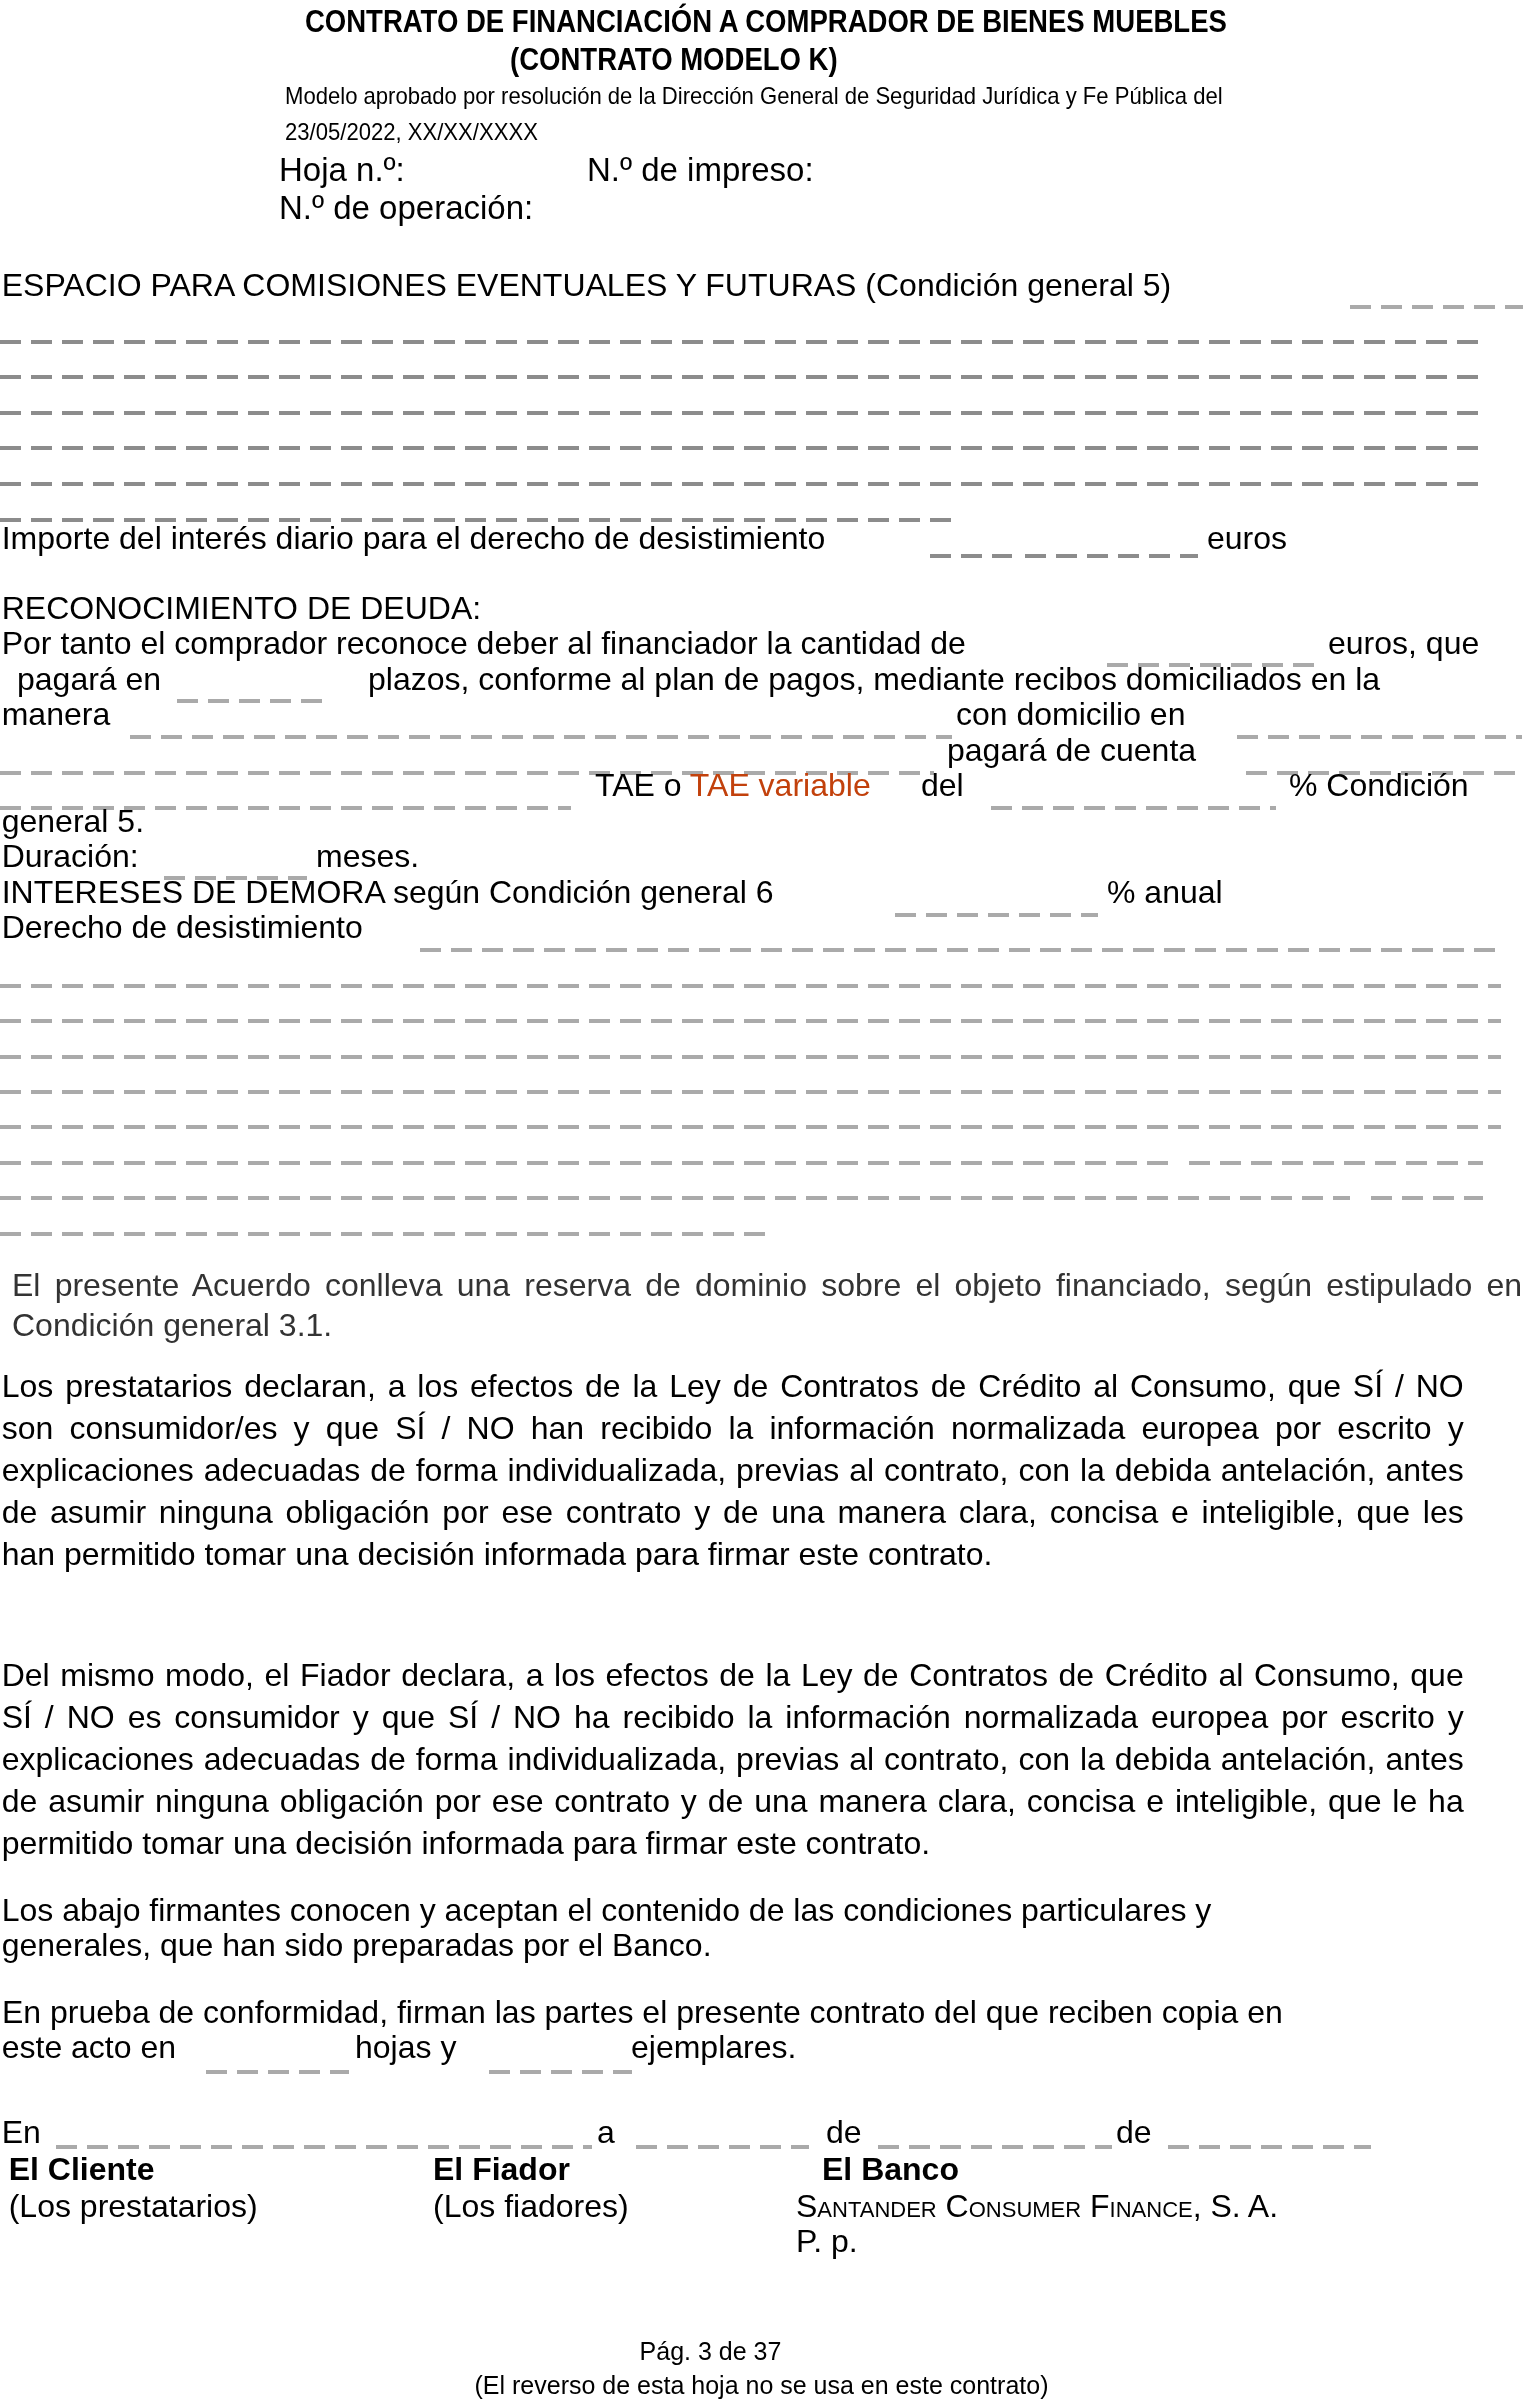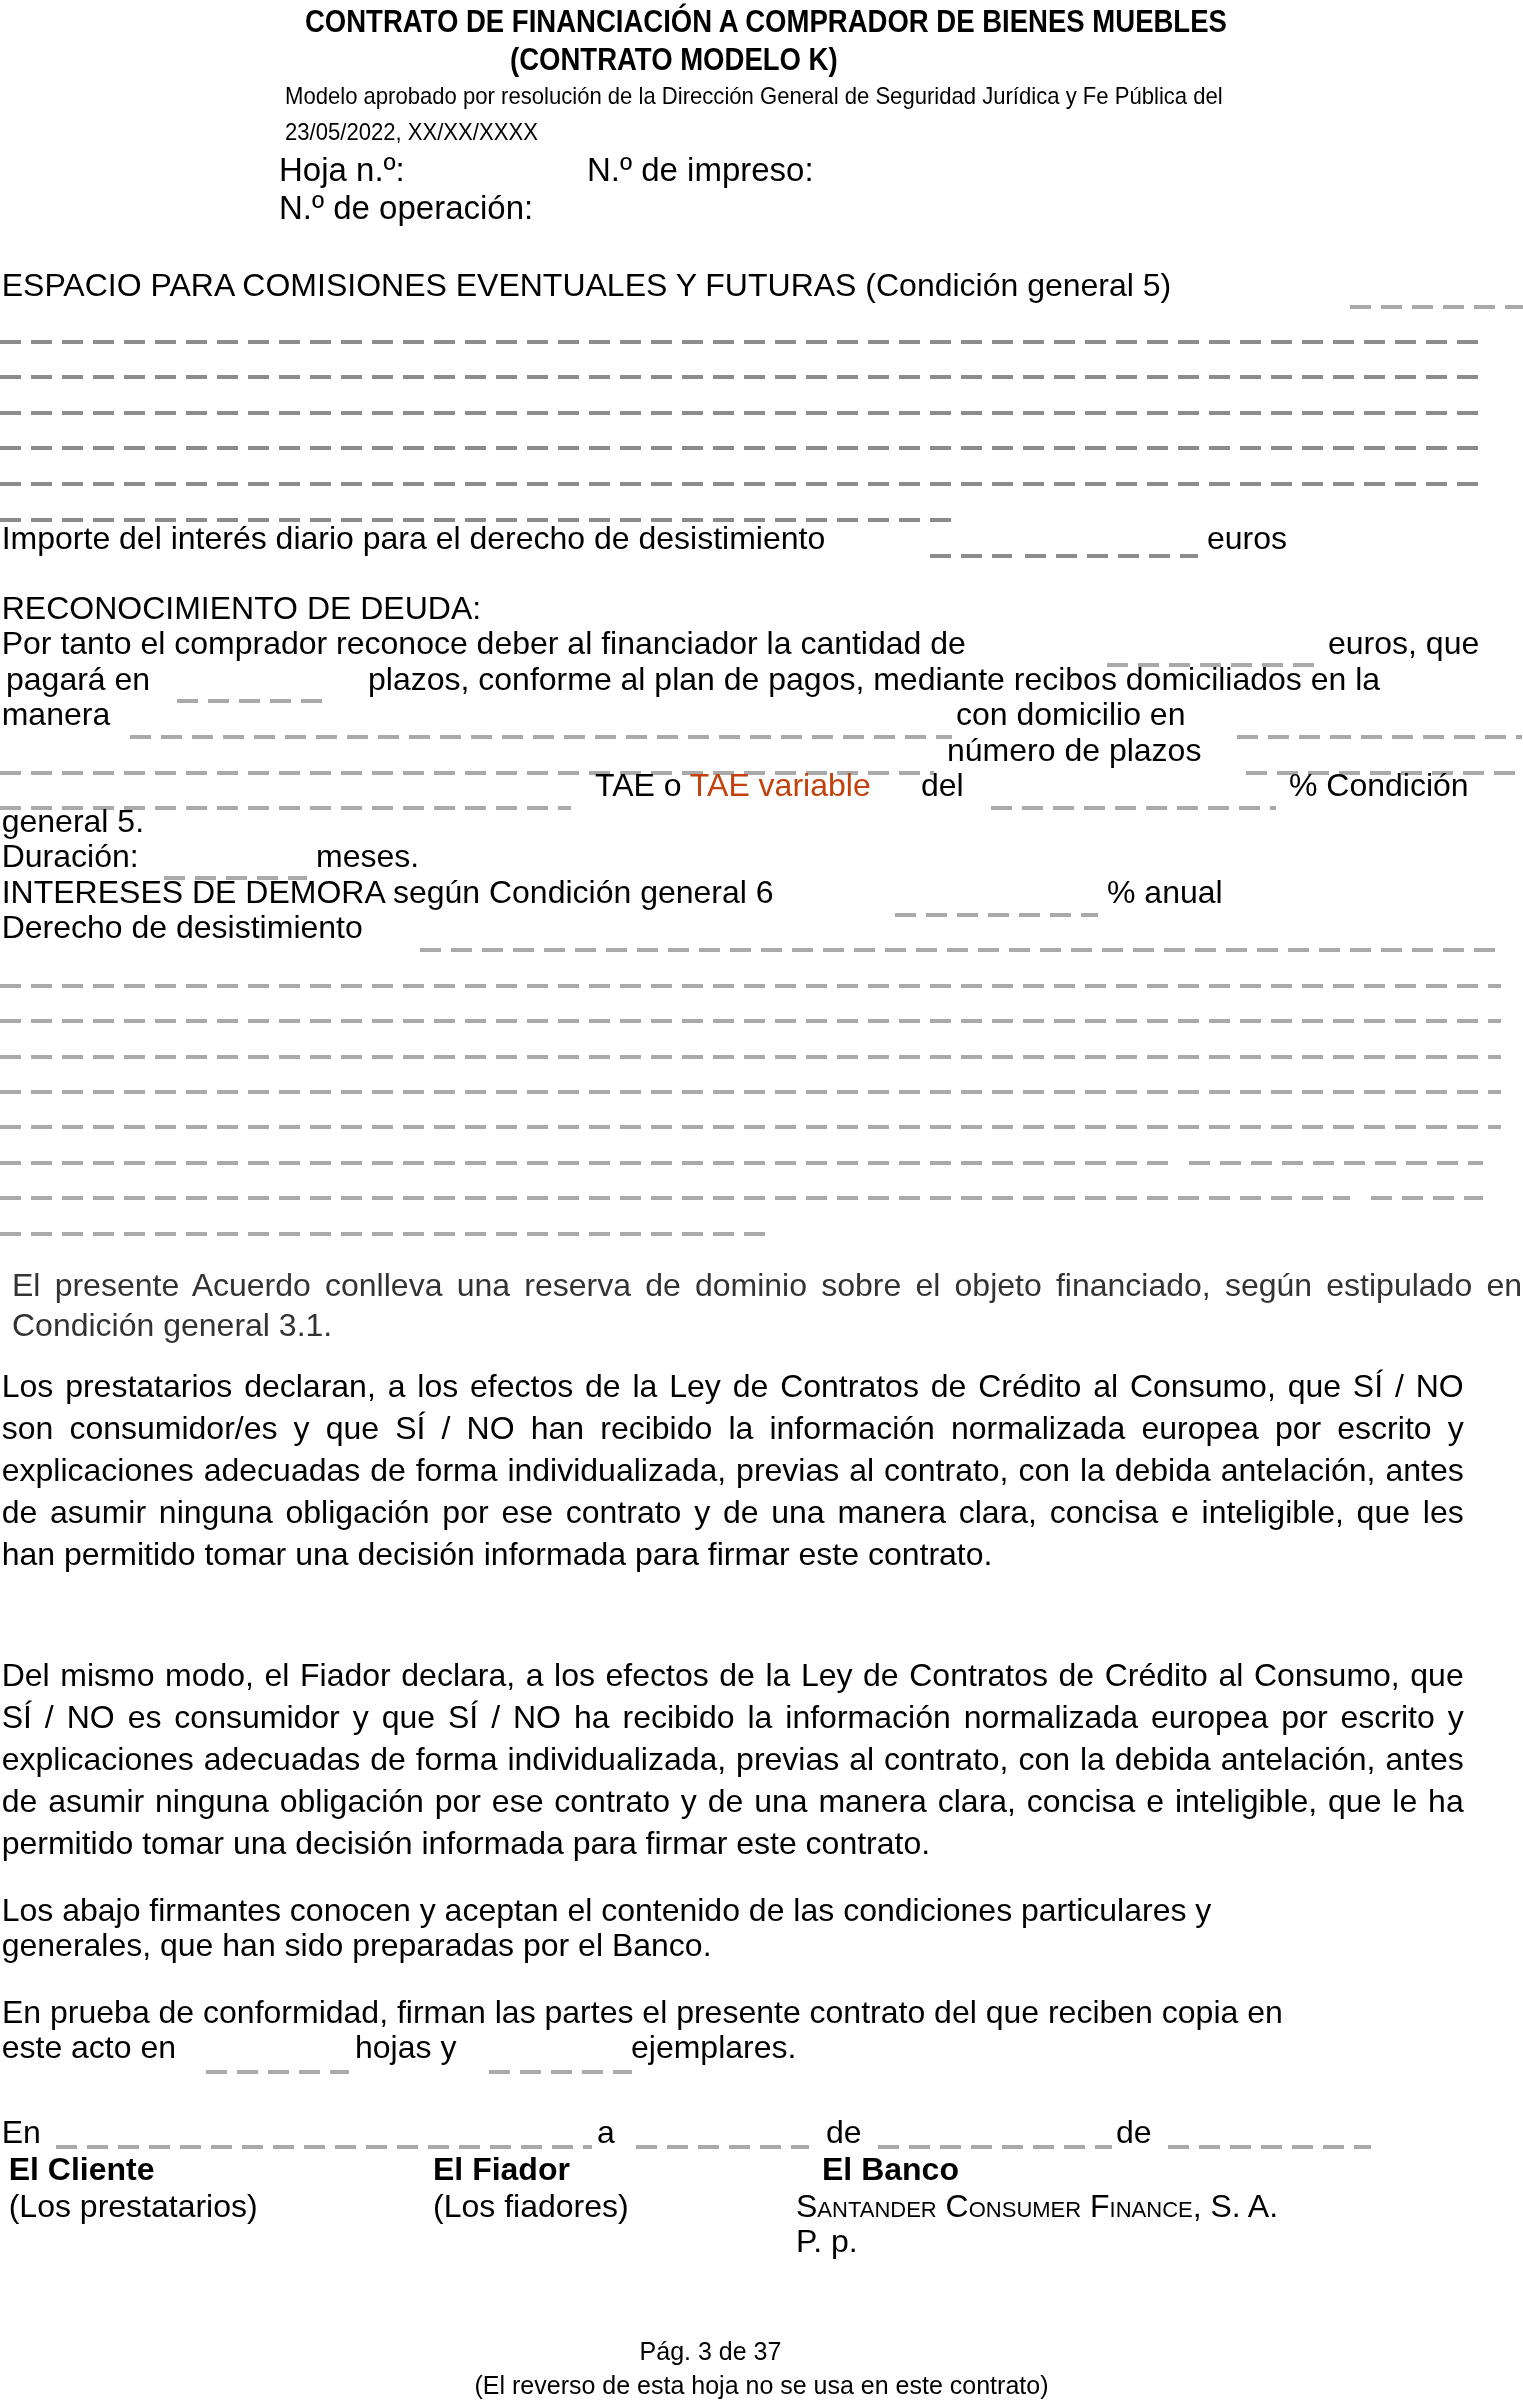--- a/index.html
+++ b/index.html
@@ -43,31 +43,31 @@
 <div class="abs body" style="left:1.7px; top:521px;">Importe del interés diario para el derecho de desistimiento</div>
 <div class="dash" style="left:930px; top:554px; width:82px;"></div>
 <div class="dash" style="left:1025px; top:554px; width:173px;"></div>
 <div class="abs body" style="left:1207px; top:521px;">euros</div>
 
 <div class="abs body" style="left:1.7px; top:591px;">RECONOCIMIENTO DE DEUDA:</div>
 <div class="abs body" style="left:1.7px; top:626px;">Por tanto el comprador reconoce deber al financiador la cantidad de</div>
 <div class="dash light" style="left:1107px; top:663px; width:208px;"></div>
 <div class="abs body" style="left:1328px; top:626px;">euros, que</div>
 
-<div class="abs body" style="left:6px; top:662px;">pagará en</div>
+<div class="abs body" style="left:17px; top:662px;">pagará en</div>
 <div class="dash light" style="left:177px; top:699px; width:151px;"></div>
 <div class="abs body" style="left:337px; top:662px;margin-left:31px;">plazos, conforme al plan de pagos, mediante recibos domiciliados en la</div>
 
 <div class="abs body" style="left:1.7px; top:697px;">manera</div>
 <div class="dash light" style="left:130px; top:735px; width:822px;"></div>
 <div class="abs body" style="left:956px; top:697px;">con domicilio en</div>
 <div class="dash light" style="left:1237px; top:735px; width:285px;"></div>
 
 <div class="dash light" style="left:0; top:771px; width:934px;"></div>
-<div class="abs body" style="left:947px; top:733px;">número de plazos</div>
+<div class="abs body" style="left:947px; top:733px;">pagará de cuenta</div>
 <div class="dash light" style="left:1246px; top:771px; width:277px;"></div>
 
 <div class="dash light" style="left:0; top:806px; width:571px;"></div>
 <div class="abs body" style="left:595px; top:768px;"><span>TAE o</span> <span class="red">TAE variable</span></div>
 <div class="abs body" style="left:921px; top:768px;">del</div>
 <div class="dash light" style="left:991px; top:806px; width:285px;"></div>
 <div class="abs body" style="left:1289px; top:768px;">% Condición</div>
 
 <div class="abs body" style="left:1.7px; top:804px;">general 5.</div>
 <div class="abs body" style="left:1.7px; top:839px;">Duración:</div>

